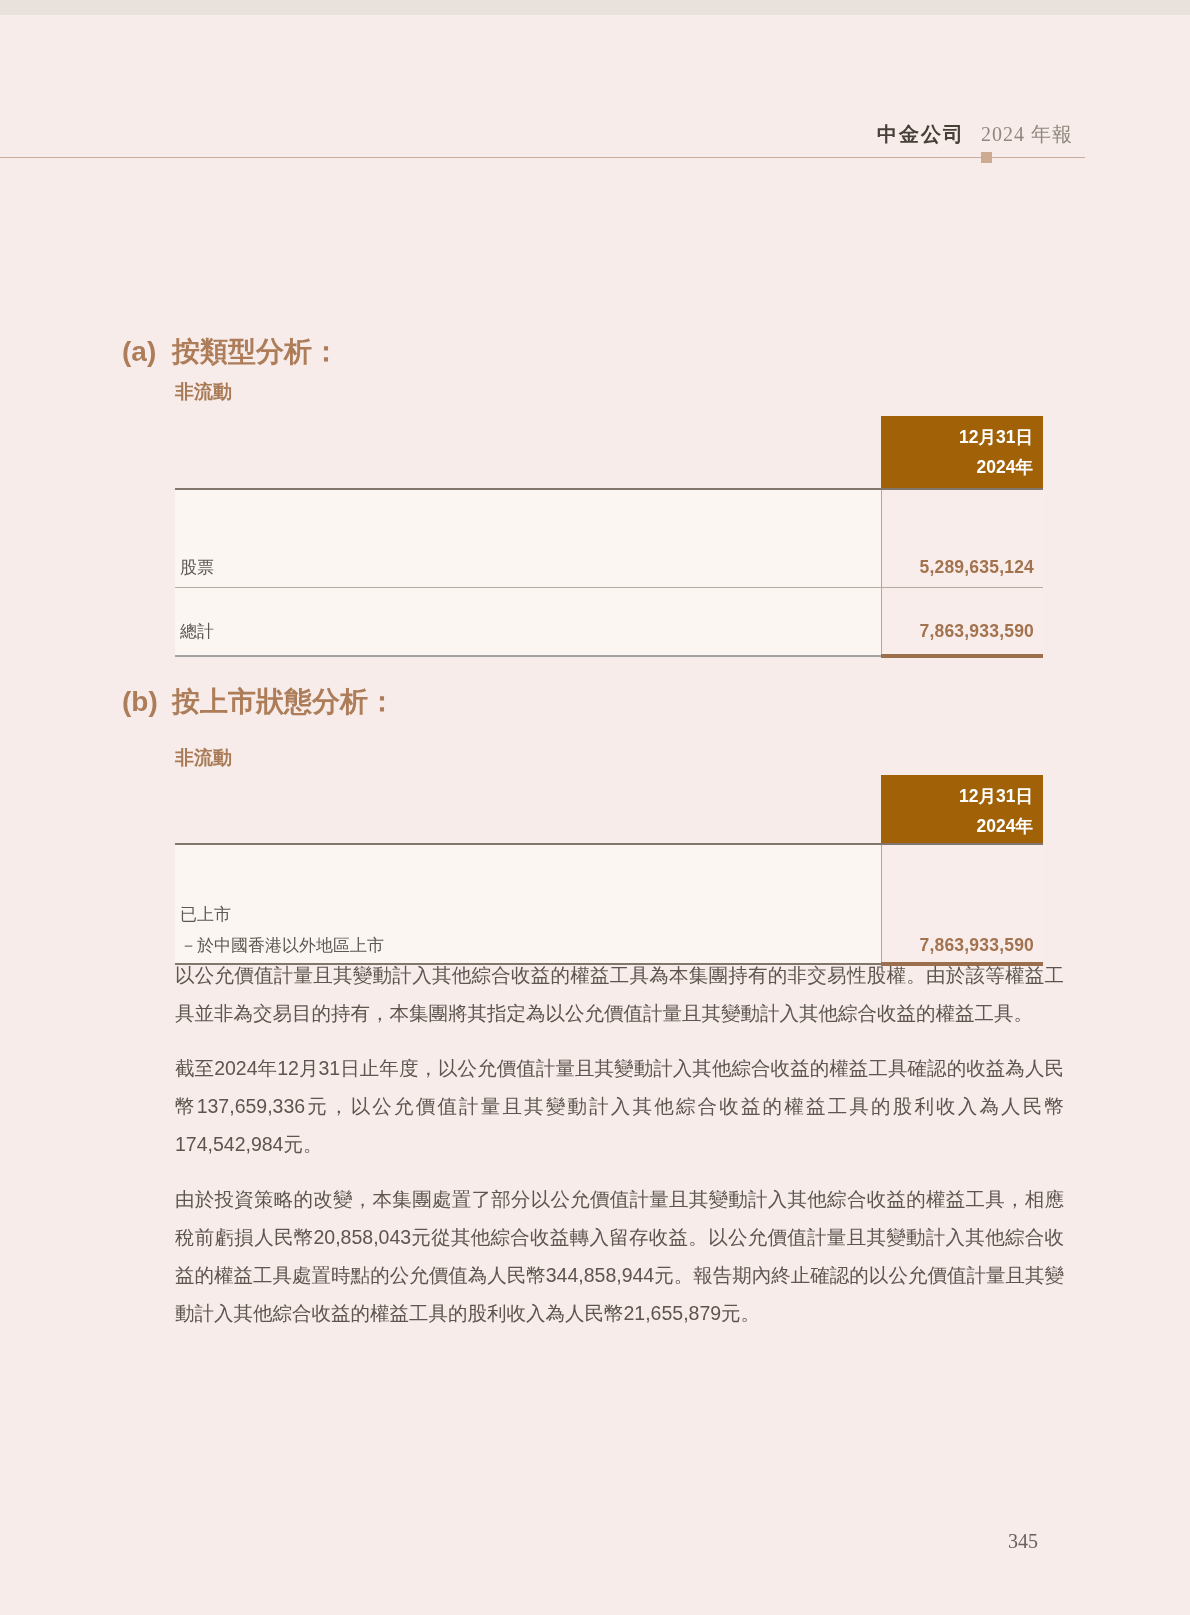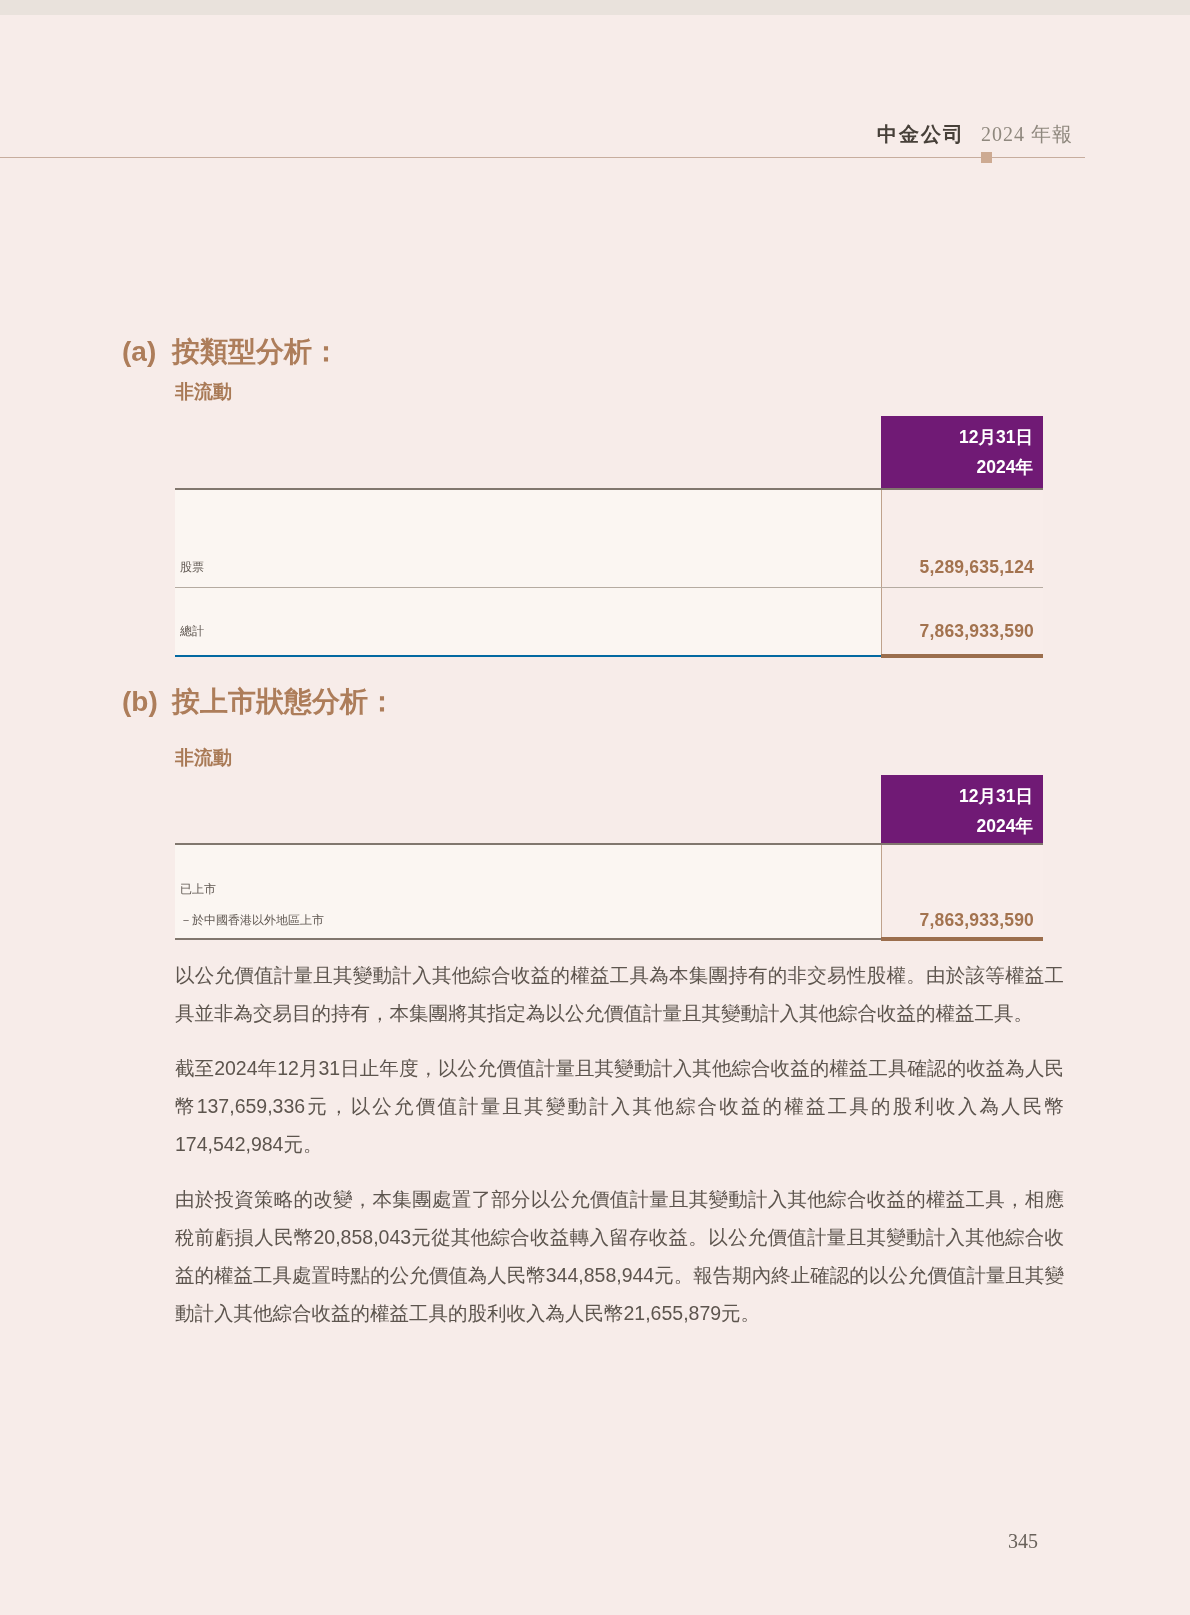--- a/index.html
+++ b/index.html
@@ -53,34 +53,34 @@
   .sub-a { top:364px; }
   .sub-b { top:730px; }
 
   
   .fin-table { position:absolute; left:175px; width:868px; }
   .tbl-a { top:401px; height:240px; }
   .tbl-b { top:760px; height:165px; }
 
   .t-colheader {
     position:absolute; top:0; right:0; width:162px;
-    background:#701a75; color:#ffffff;
+    background:#a16207; color:#ffffff;
     font-size:17.5px; font-weight:bold;
     text-align:right; padding:6px 10px 0 0; line-height:30px;
   }
   .tbl-a .t-colheader { height:72px; }
   .tbl-b .t-colheader { height:68px; }
 
   .t-body {
     position:absolute; left:0; right:0;
     background:#fbf6f2;
   }
   .tbl-a .t-body1 { top:72px;  height:100px; border-top:2px solid #81776e; border-bottom:1px solid #b5aba1; }
-  .tbl-a .t-body2 { top:172px; height:69px;  border-bottom:2px solid #0369a1; }
-  .tbl-b .t-body1 { top:68px;  height:97px;  border-top:2px solid #81776e; border-bottom:2px solid #81776e; }
+  .tbl-a .t-body2 { top:172px; height:69px;  border-bottom:2px solid #a3a3a3; }
+  .tbl-b .t-body1 { top:68px;  height:122px;  border-top:2px solid #81776e; border-bottom:2px solid #81776e; }
 
   .t-valbg {
     position:absolute; top:0; right:0; bottom:0; width:162px;
     background:#f8edea; border-left:1px solid #bfa28c;
   }
   .t-valstrip {
     position:absolute; right:0; bottom:-3px; width:162px; height:4px;
     background:#9b6e4d;
   }
   .t-rows {
@@ -88,21 +88,21 @@
     display:flex; flex-direction:column;
   }
   .tbl-a .t-body1 .t-rows { bottom:4px; }
   .tbl-a .t-body2 .t-rows { bottom:8px; }
   .tbl-b .t-body1 .t-rows { bottom:2px; }
   .t-row {
     position:relative;
     display:flex; justify-content:space-between; align-items:center;
     height:31px; padding:0 9px 0 5px;
   }
-  .t-label { font-size:12px; color:#5f5751; }
+  .t-label { font-size:17px; color:#5f5751; }
   .t-value { font-size:17.5px; font-weight:bold; color:#a3734f; letter-spacing:.2px; }
 
   
   .notes {
     position:absolute; left:175px; top:941px; width:889px;
   }
   .notes p {
     font-size:19.5px; line-height:38px; color:#5d554e;
     text-align:justify; text-justify:inter-ideograph;
     margin-bottom:17px;

